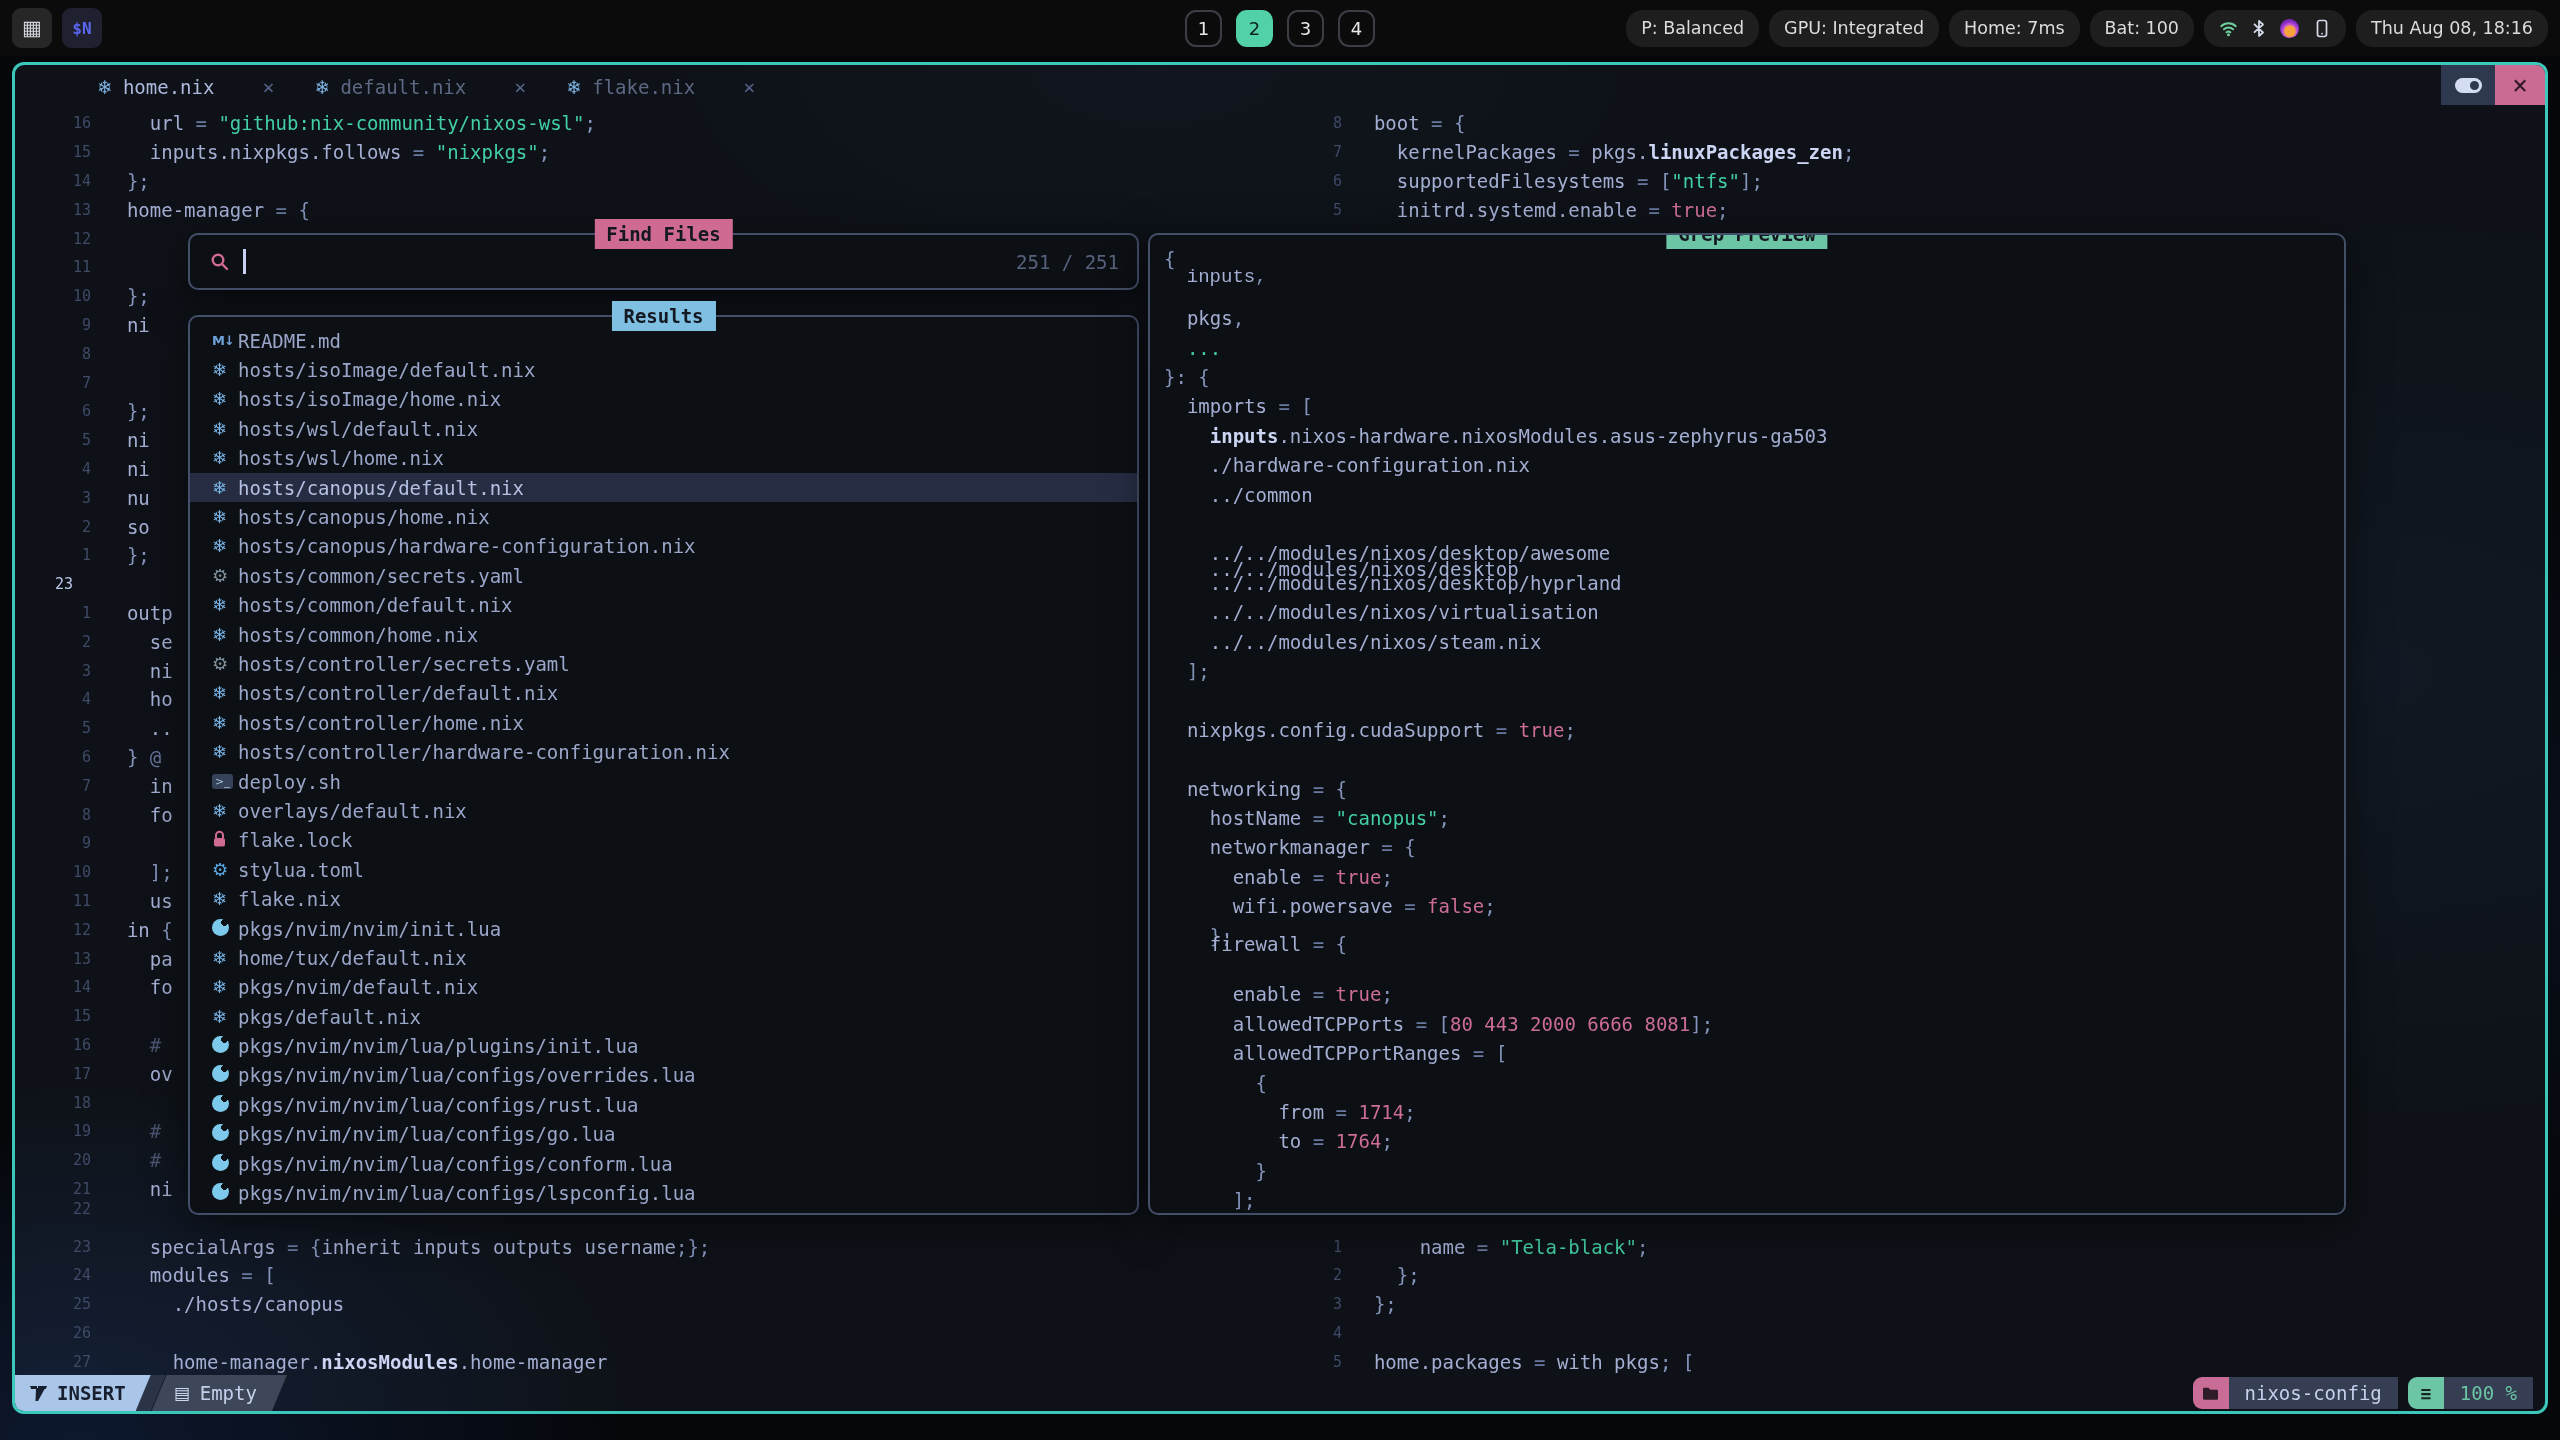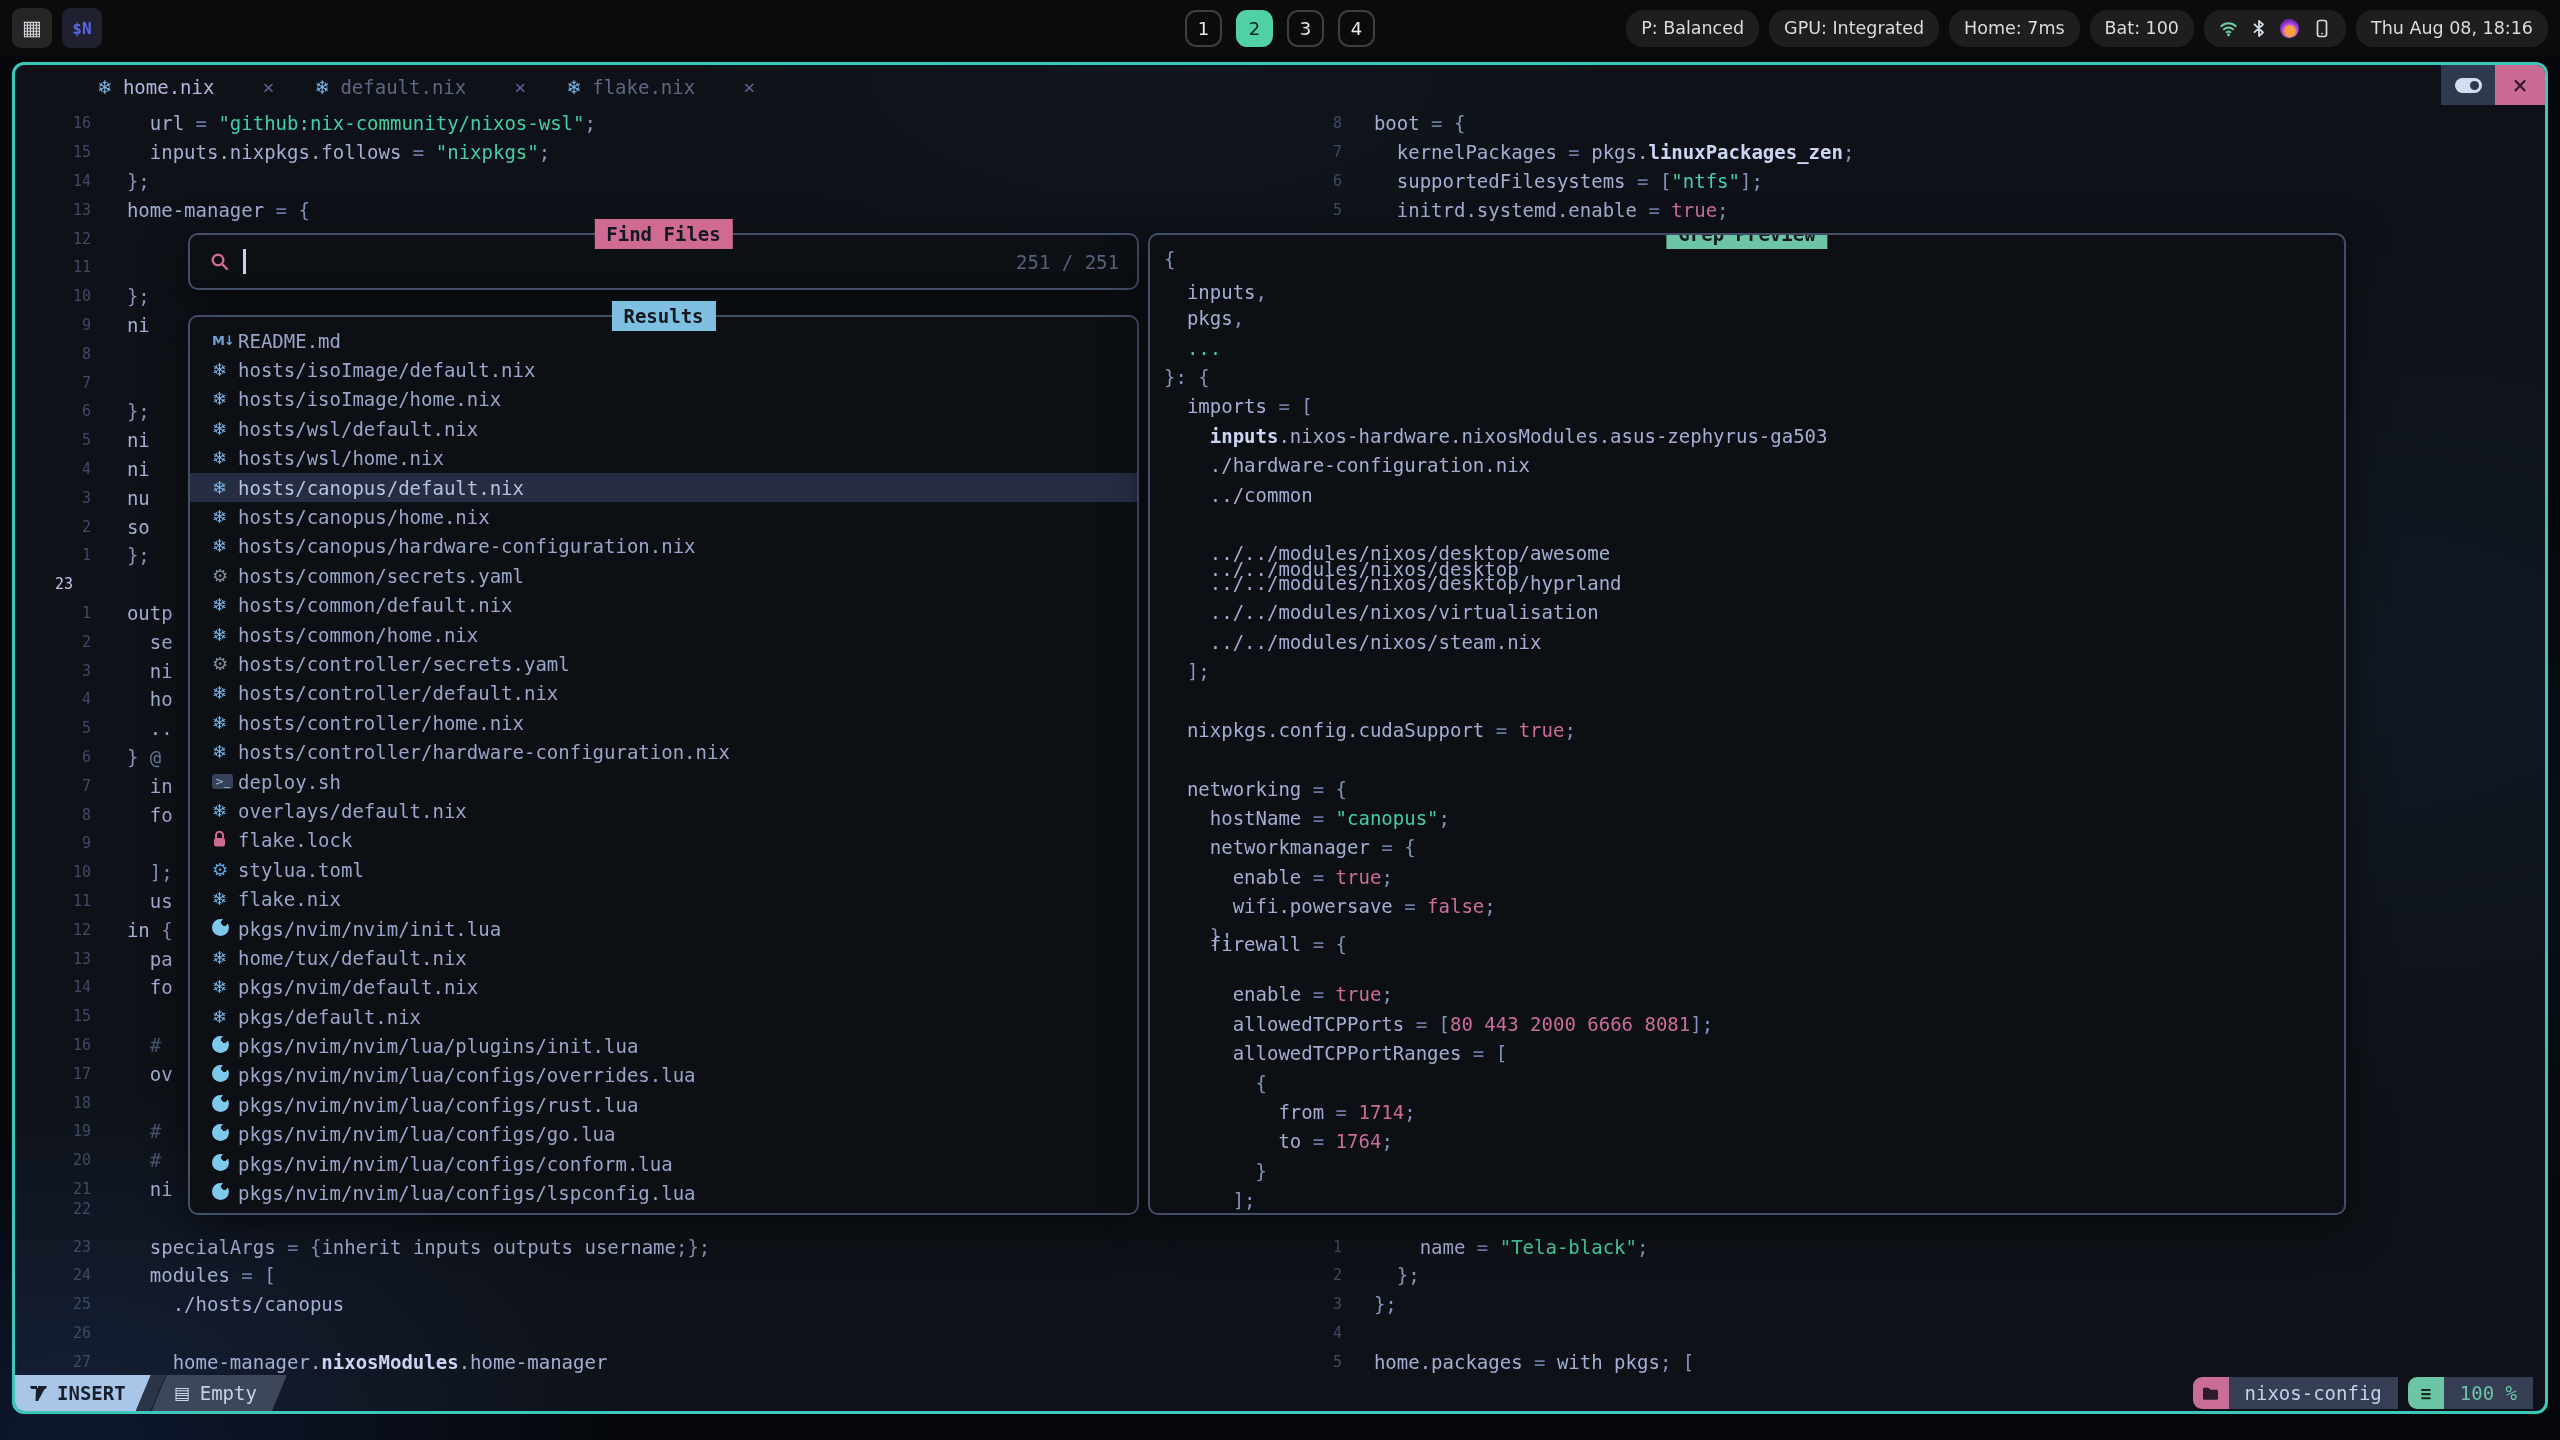--- a/index.html
+++ b/index.html
@@ -371,21 +371,21 @@
             <span class="fic lua"><span class="lua-moon"></span></span>
             <span>pkgs/nvim/nvim/lua/configs/lspconfig.lua</span>
           </li>
         </ul>
     </div>
 
     <div class="popup preview-box">
       <span class="popup-title">Grep Preview</span>
       <div id="plines" class="plines" style="position:relative;margin-top:10px;height:100%;">
           <div class="crow" style="top: 0px;"><span class="code"><span class="sy-p">{</span></span></div>
-          <div class="crow" style="top: 33px;"><span class="code"><span class="sy-t">  inputs</span><span class="sy-p">,</span></span></div>
+          <div class="crow" style="top: 18px; font-family: Liberation Mono, monospace;"><span class="code"><span class="sy-t">  inputs</span><span class="sy-p">,</span></span></div>
           <div class="crow" style="top: 58.8px;"><span class="code"><span class="sy-t">  pkgs</span><span class="sy-p">,</span></span></div>
           <div class="crow" style="top: 88.2px;"><span class="code"><span class="sy-t">  </span><span class="sy-s">...</span></span></div>
           <div class="crow" style="top: 117.6px;"><span class="code"><span class="sy-p">}: {</span></span></div>
           <div class="crow" style="top: 147px;"><span class="code"><span class="sy-t">  imports</span><span class="sy-o"> = </span><span class="sy-p">[</span></span></div>
           <div class="crow" style="top: 176.4px;"><span class="code"><span class="sy-w">    inputs</span><span class="sy-t">.nixos-hardware.nixosModules.asus-zephyrus-ga503</span></span></div>
           <div class="crow" style="top: 205.8px;"><span class="code"><span class="sy-t">    ./hardware-configuration.nix</span></span></div>
           <div class="crow" style="top: 235.2px;"><span class="code"><span class="sy-t">    ../common</span></span></div>
           <div class="crow" style="top: 264.6px; margin-top: 45px;"><span class="code"><span class="sy-t">    ../../modules/nixos/desktop</span></span></div>
           <div class="crow" style="top: 294px;"><span class="code"><span class="sy-t">    ../../modules/nixos/desktop/awesome</span></span></div>
           <div class="crow" style="top: 323.4px;"><span class="code"><span class="sy-t">    ../../modules/nixos/desktop/hyprland</span></span></div>

